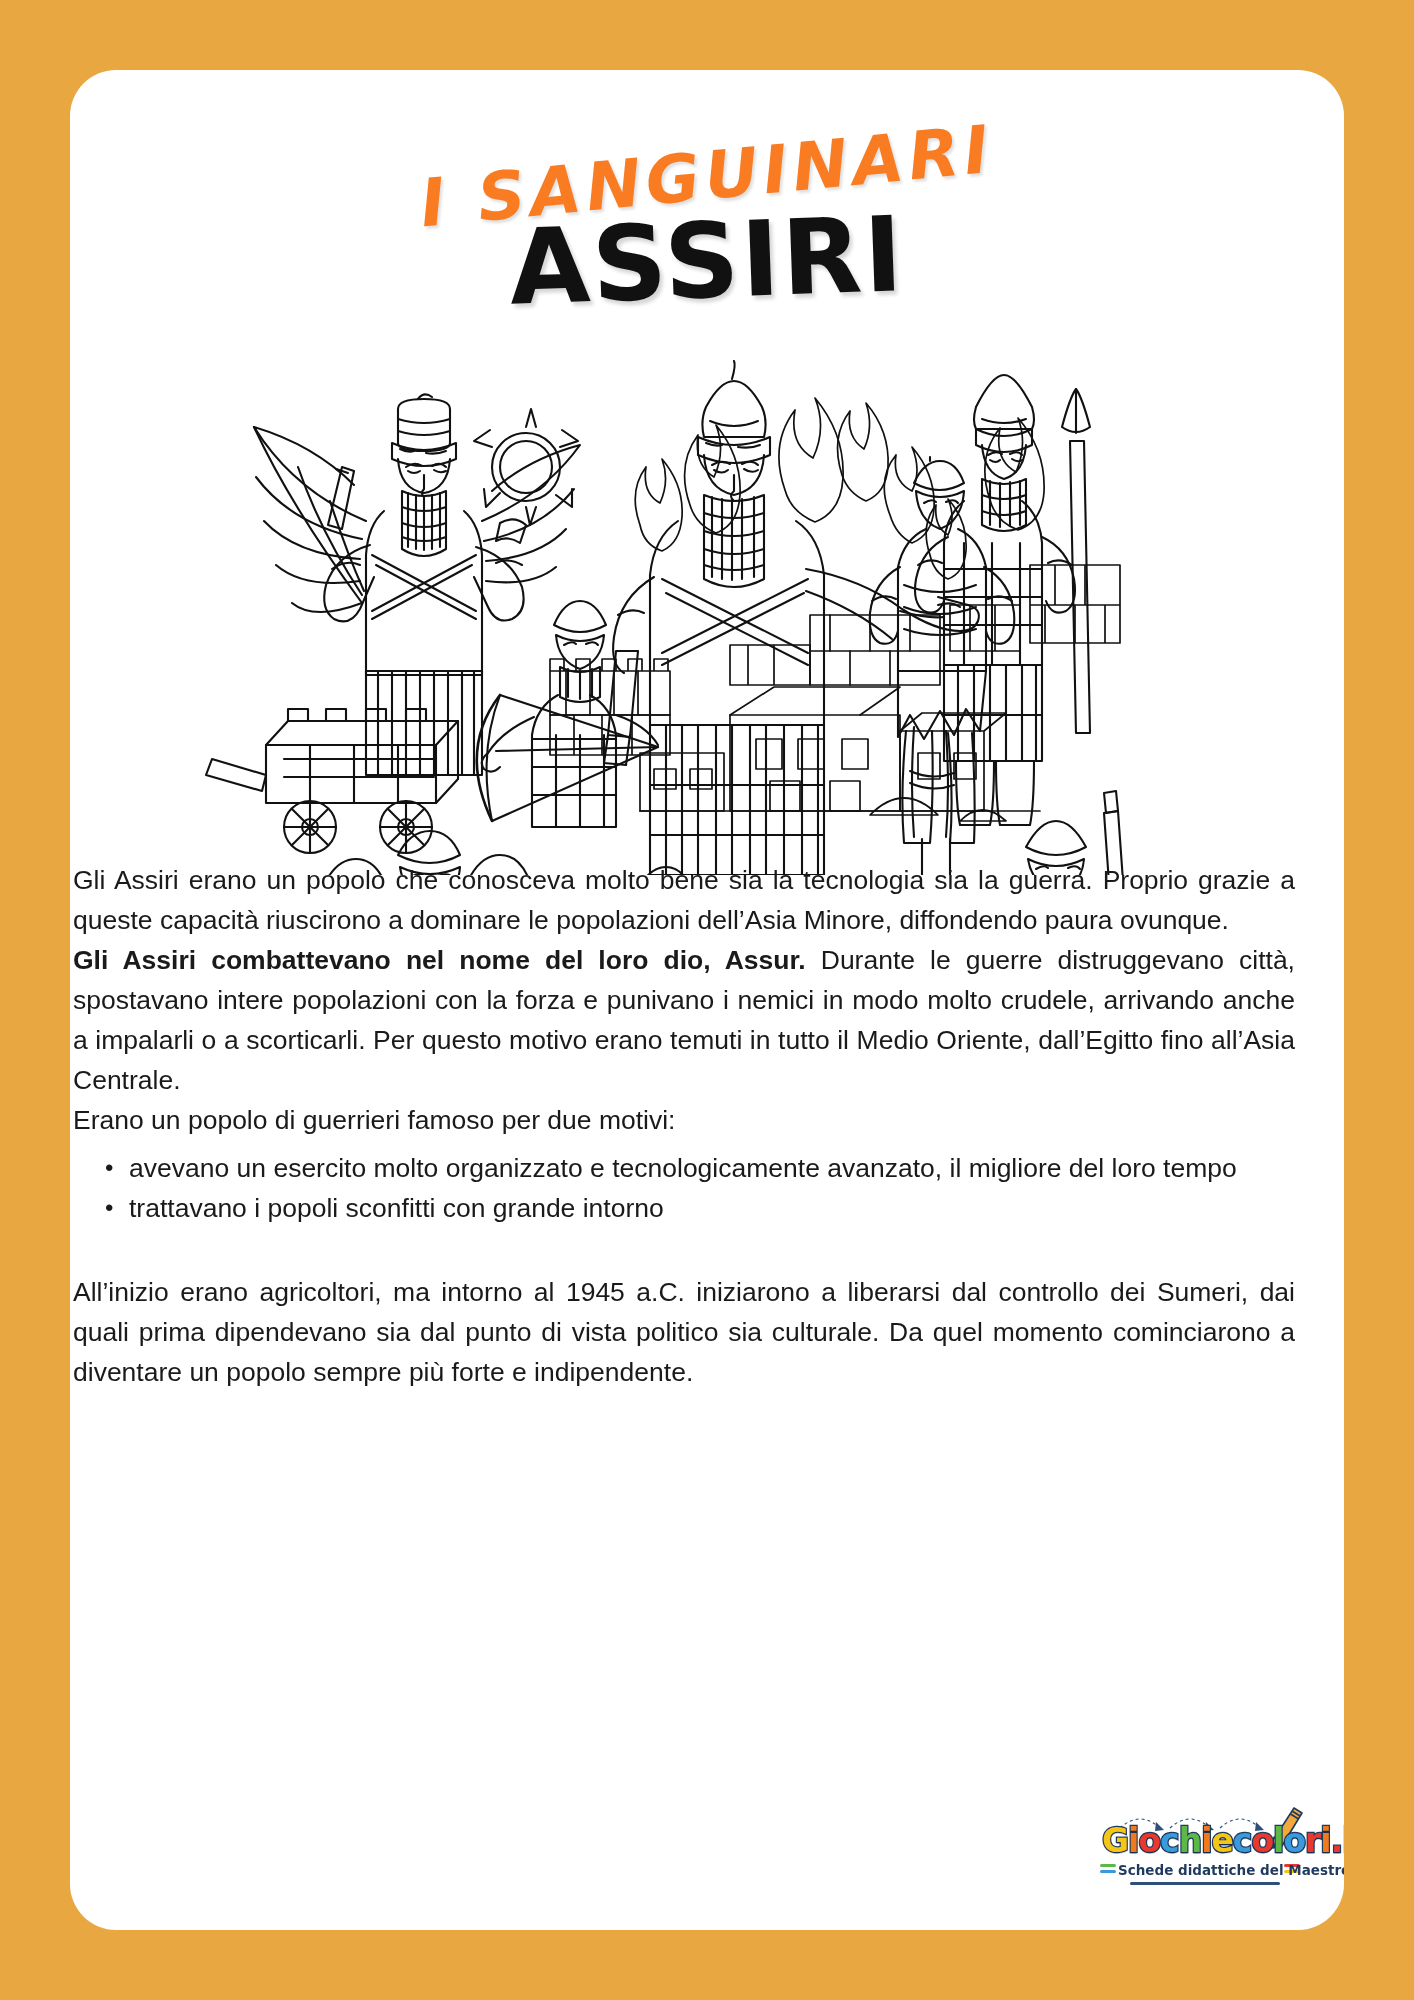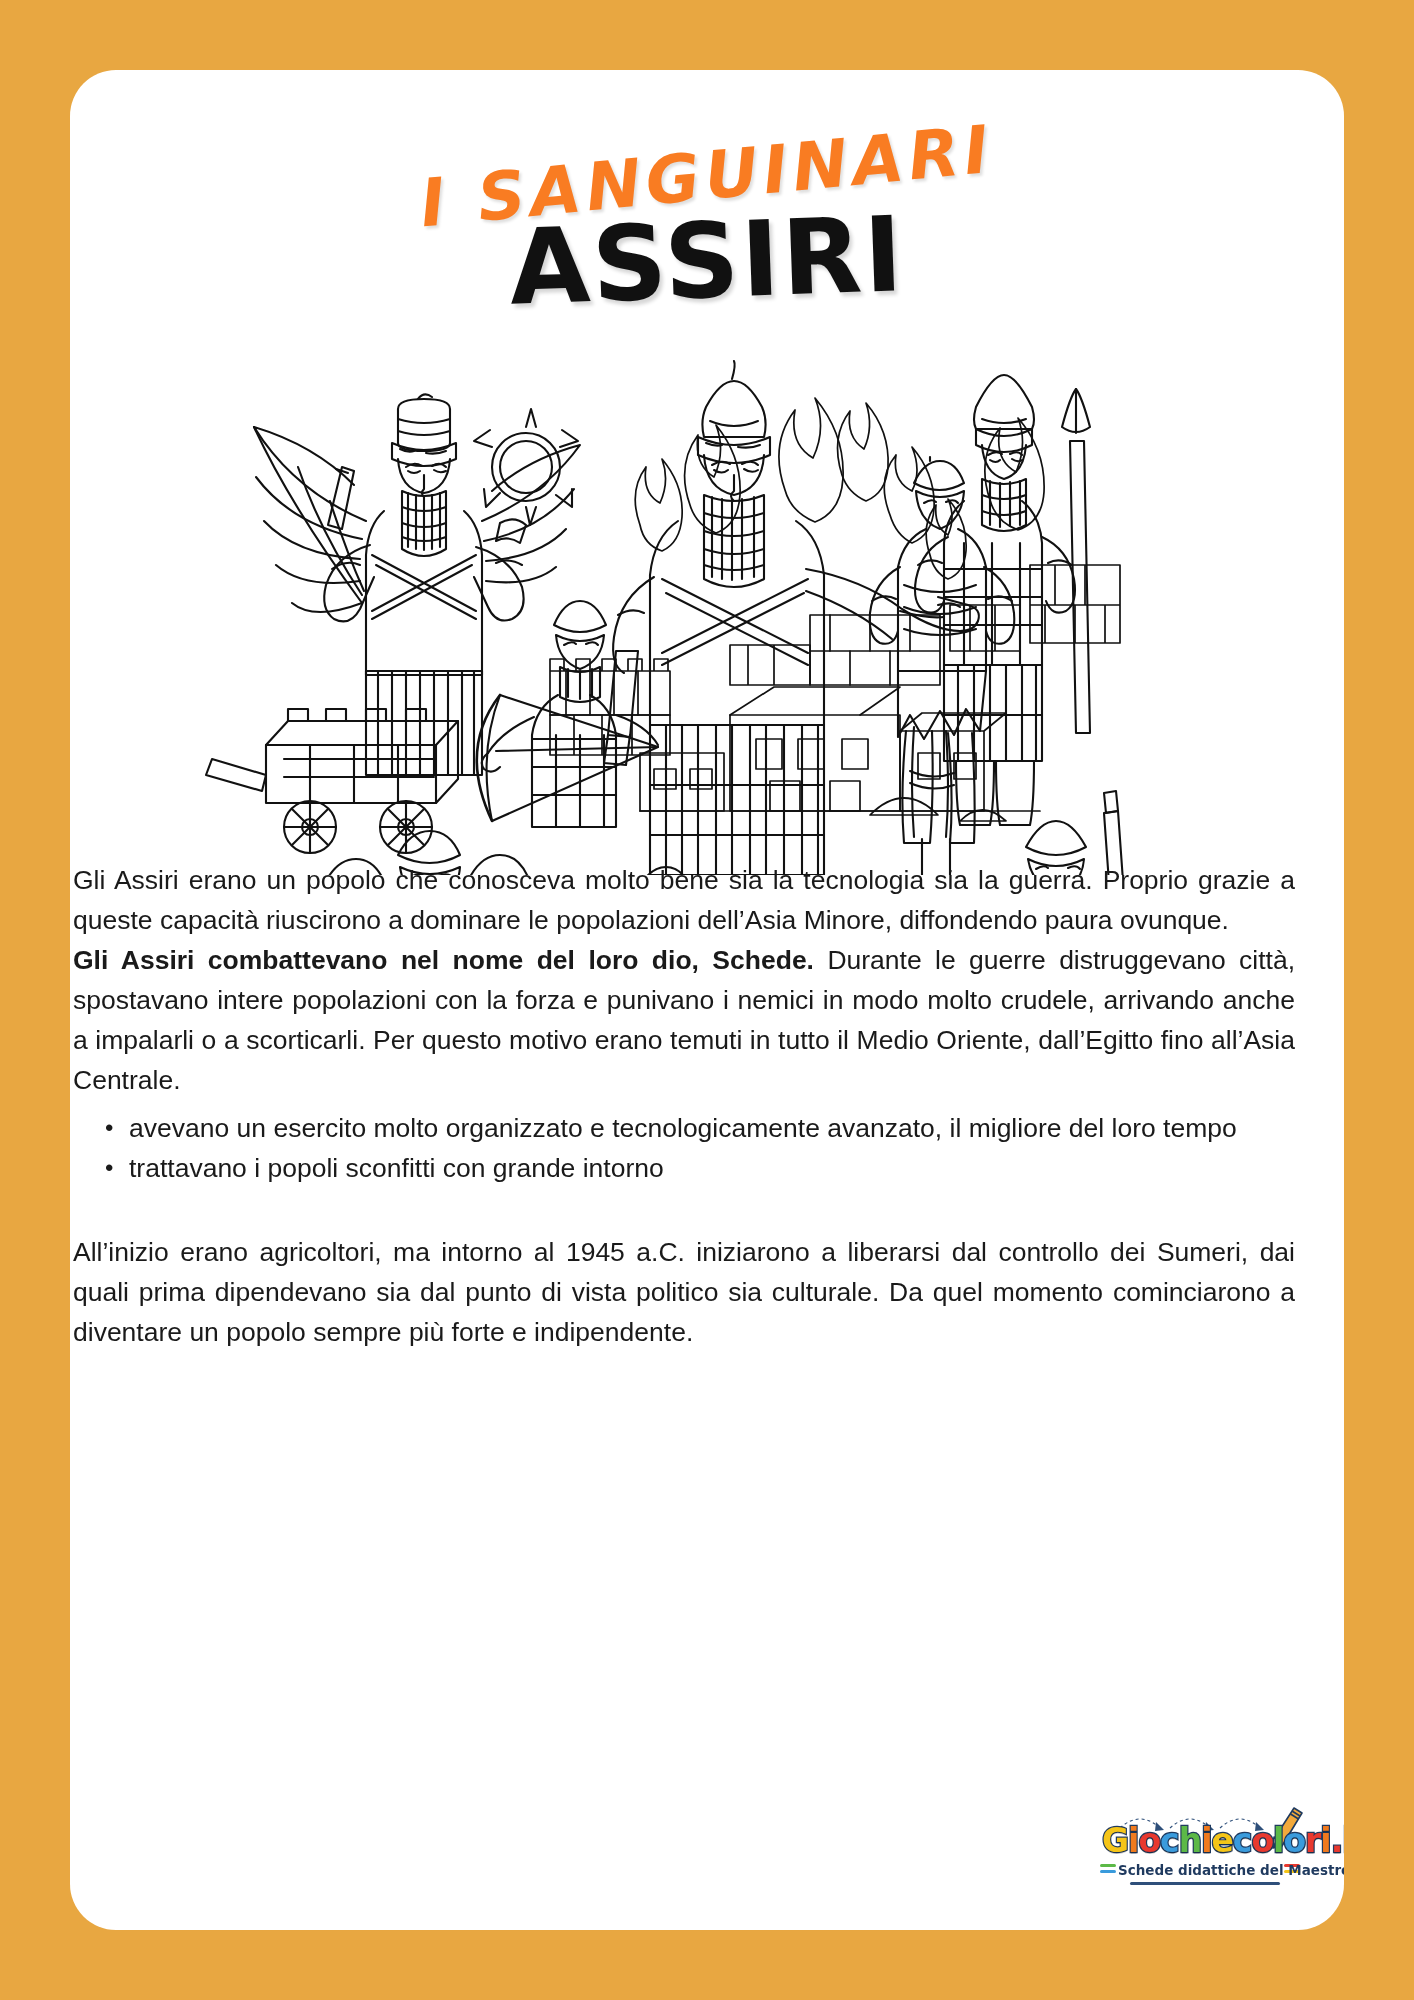--- a/index.html
+++ b/index.html
@@ -504,22 +504,23 @@
           <path d="M832 740 q0 46 6 66 h28 q4 -22 4 -66 M876 740 q0 44 4 66 h28 q6 -20 6 -66"></path>
         </g>
 
         <path d="M60 806 q200 10 440 6 q240 -4 460 4" stroke-width="1.6"></path>
       </svg>
     </div>
 
     <div id="body-text">
       <p>Gli Assiri erano un popolo che conosceva molto bene sia la tecnologia sia la guerra. Proprio grazie a queste capacità riuscirono a dominare le popolazioni dell’Asia Minore, diffondendo paura ovunque.</p>
 
-      <p><span class="b">Gli Assiri combattevano nel nome del loro dio, Schede.</span><span> Durante le guerre distruggevano città, spostavano intere popolazioni con la forza e punivano i nemici in modo molto crudele, arrivando anche a impalarli o a scorticarli. Per questo motivo erano temuti in tutto il Medio Oriente, dall’Egitto fino all’Asia Centrale.</span></p>
-
+      <p><span class="b">Gli Assiri combattevano nel nome del loro dio, Assur.</span><span> Durante le guerre distruggevano città, spostavano intere popolazioni con la forza e punivano i nemici in modo molto crudele, arrivando anche a impalarli o a scorticarli. Per questo motivo erano temuti in tutto il Medio Oriente, dall’Egitto fino all’Asia Centrale.</span></p>
+
+      <p class="nojust">Erano un popolo di guerrieri famoso per due motivi:</p>
 
       <ul>
         <li>avevano un esercito molto organizzato e tecnologicamente avanzato, il migliore del loro tempo</li>
         <li class="nojust">trattavano i popoli sconfitti con grande intorno</li>
       </ul>
 
       <div class="gap"></div>
 
 
       <p>All’inizio erano agricoltori, ma intorno al 1945 a.C. iniziarono a liberarsi dal controllo dei Sumeri, dai quali prima dipendevano sia dal punto di vista politico sia culturale. Da quel momento cominciarono a diventare un popolo sempre più forte e indipendente.</p>

